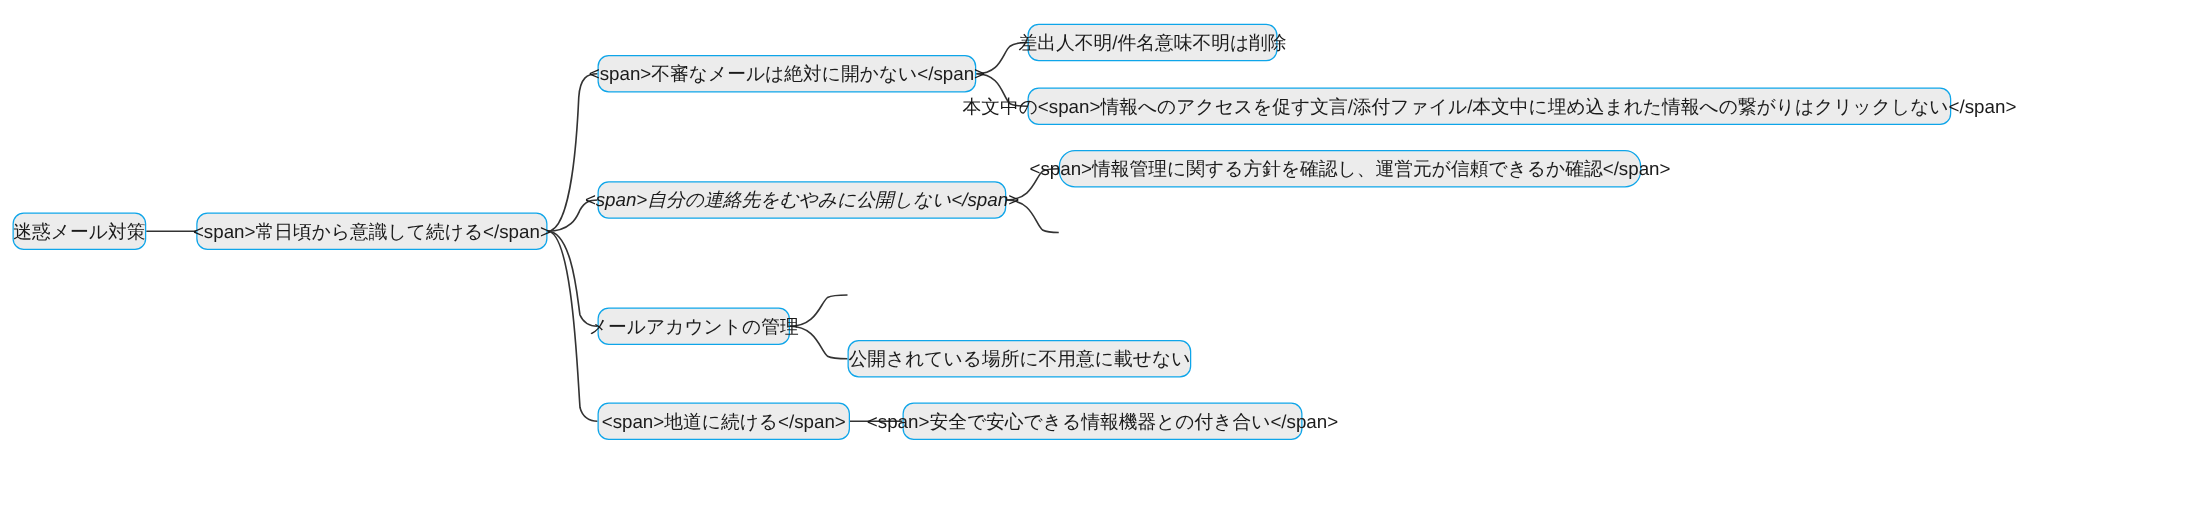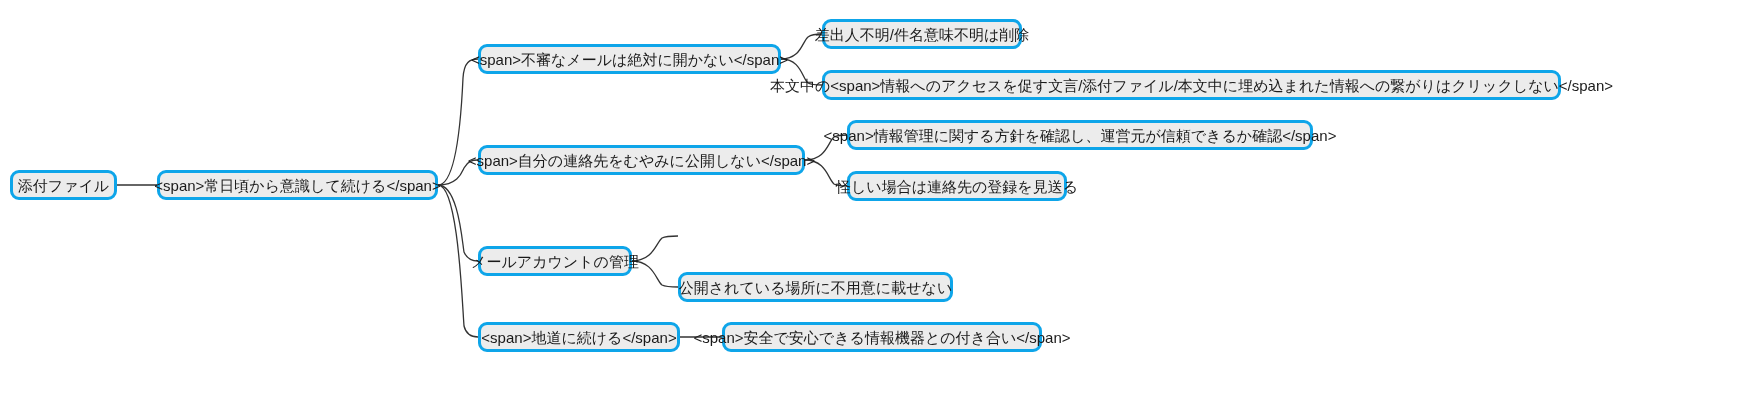--- a/index.html
+++ b/index.html
@@ -22,21 +22,21 @@
     left: 0;
     top: 0;
     width: 1751px;
     height: 415px;
     pointer-events: none;
   }
   .node {
     position: absolute;
     box-sizing: border-box;
     background: #ececec;
-    border: 3px solid #0ea5e9;
+    border: 1px solid #0ea5e9;
     border-radius: 9px;
     color: #1a1a1a;
     font-size: 15px;
     line-height: 1;
     display: flex;
     align-items: center;
     justify-content: center;
     white-space: nowrap;
     padding: 0 12px;
     height: 30px;
@@ -54,25 +54,24 @@
       <path d="M438,185 C458,185 462,240 464,252 C467,259 472,261 478,261" fill="none" stroke="#333333" stroke-width="1.3"></path>
       <path d="M438,185 C458,185 462,300 464,326 C466,334 472,337 478,337" fill="none" stroke="#333333" stroke-width="1.3"></path>
       <path d="M781,59 C801,59 802,42 808,37 C812,34 817,34 822,34" fill="none" stroke="#333333" stroke-width="1.3"></path>
       <path d="M781,59 C801,59 802,78 808,83 C812,85 817,85 822,85" fill="none" stroke="#333333" stroke-width="1.3"></path>
       <path d="M805,160 C826,160 828,142 834,137 C838,135 842,135 847,135" fill="none" stroke="#333333" stroke-width="1.3"></path>
       <path d="M805,160 C826,160 828,179 834,184 C838,186 842,186 847,186" fill="none" stroke="#333333" stroke-width="1.3"></path>
       <path d="M632,261 C653,261 656,243 662,238 C666,236 672,236 678,236" fill="none" stroke="#333333" stroke-width="1.3"></path>
       <path d="M632,261 C653,261 656,280 662,285 C666,287 672,287 678,287" fill="none" stroke="#333333" stroke-width="1.3"></path>
       <path d="M680,337 C700,337 702,337 722,337" fill="none" stroke="#333333" stroke-width="1.3"></path>
     </svg>
-<div class="node" style="left: 10px; top: 185px; width: 107px;">添付ファイル</div>
+<div class="node" style="left: 10px; top: 185px; width: 107px;">迷惑メール対策</div>
     <div class="node" style="left: 157px; top: 185px; width: 281px;">&lt;span&gt;常日頃から意識して続ける&lt;/span&gt;</div>
     <div class="node" style="left: 478px; top: 59px; width: 303px;">&lt;span&gt;不審なメールは絶対に開かない&lt;/span&gt;</div>
-    <div class="node" style="left: 478px; top: 160px; width: 327px;">&lt;span&gt;自分の連絡先をむやみに公開しない&lt;/span&gt;</div>
+    <div class="node" style="left: 478px; top: 160px; width: 327px; font-style: italic;">&lt;span&gt;自分の連絡先をむやみに公開しない&lt;/span&gt;</div>
     <div class="node" style="left: 478px; top: 261px; width: 154px;">メールアカウントの管理</div>
     <div class="node" style="left: 478px; top: 337px; width: 202px;">&lt;span&gt;地道に続ける&lt;/span&gt;</div>
     <div class="node" style="left: 822px; top: 34px; width: 200px;">差出人不明/件名意味不明は削除</div>
     <div class="node" style="left: 822px; top: 85px; width: 739px;">本文中の&lt;span&gt;情報へのアクセスを促す文言/添付ファイル/本文中に埋め込まれた情報への繋がりはクリックしない&lt;/span&gt;</div>
-    <div class="node" style="left: 847px; top: 135px; width: 466px;">&lt;span&gt;情報管理に関する方針を確認し、運営元が信頼できるか確認&lt;/span&gt;</div>
-    <div class="node" style="left: 847px; top: 186px; width: 220px;">怪しい場合は連絡先の登録を見送る</div>
+    <div class="node" style="left: 847px; top: 135px; width: 466px; border-radius: 13px;">&lt;span&gt;情報管理に関する方針を確認し、運営元が信頼できるか確認&lt;/span&gt;</div>
     <div class="node" style="left: 678px; top: 287px; width: 275px;">公開されている場所に不用意に載せない</div>
     <div class="node" style="left: 722px; top: 337px; width: 320px;">&lt;span&gt;安全で安心できる情報機器との付き合い&lt;/span&gt;</div>
   </div>
 
 </body></html>

